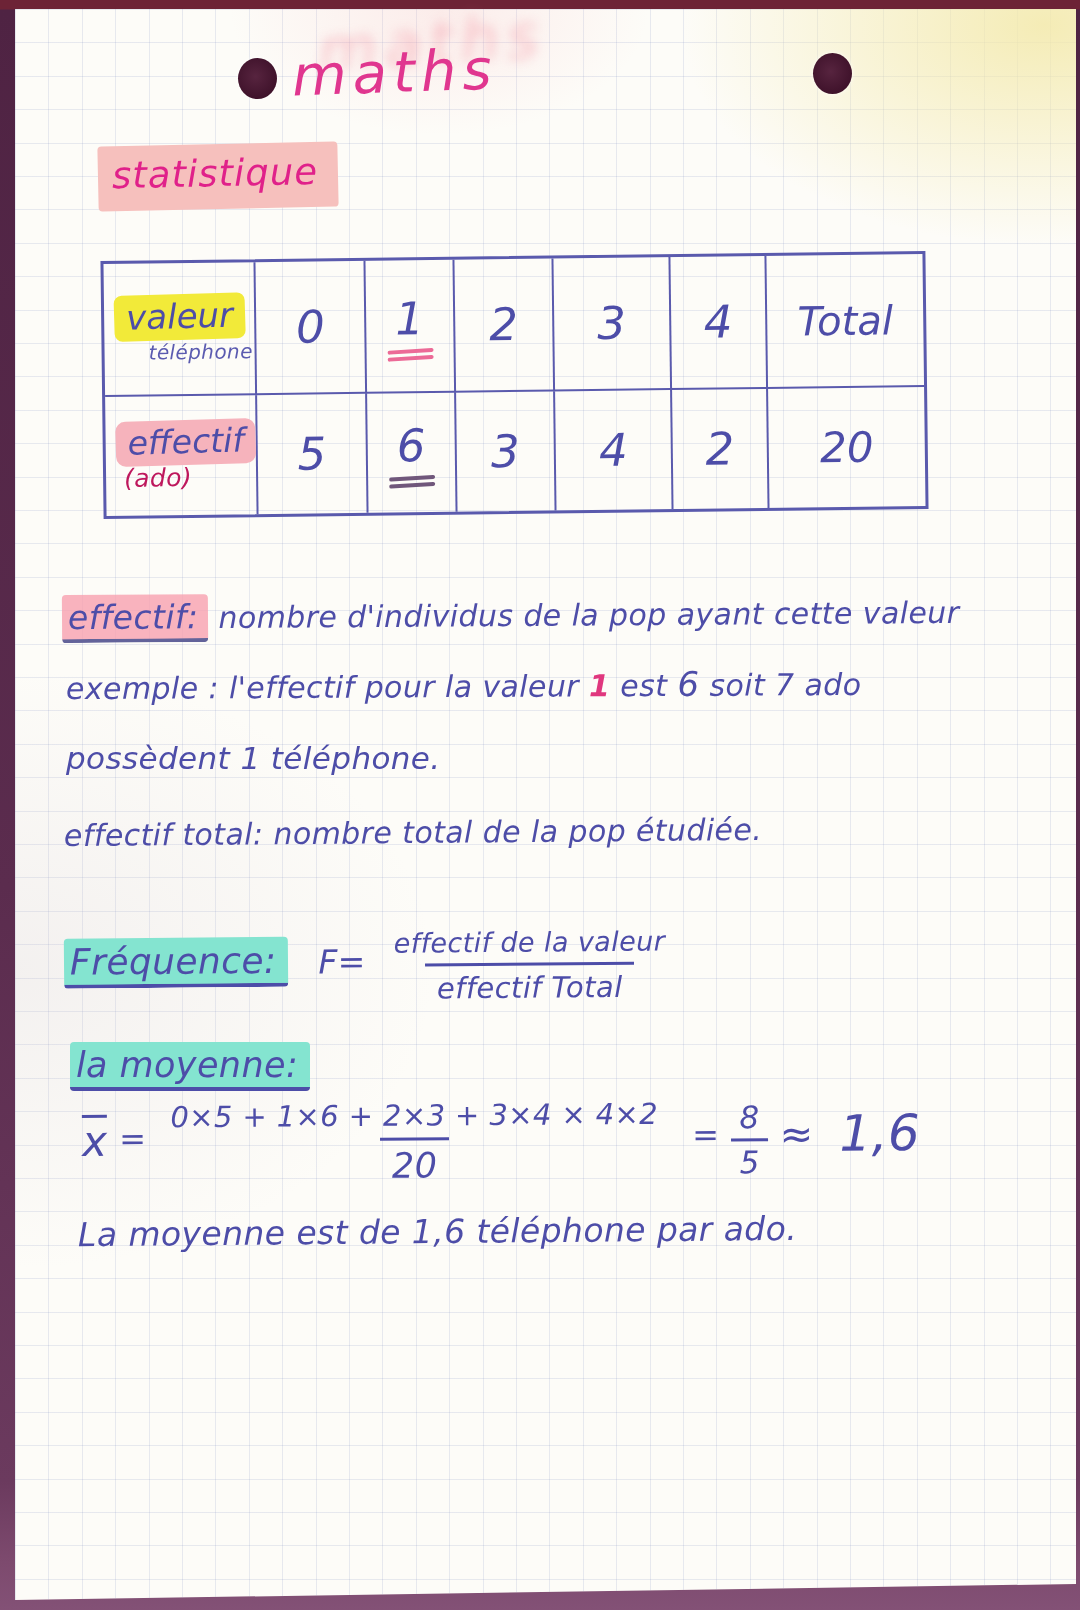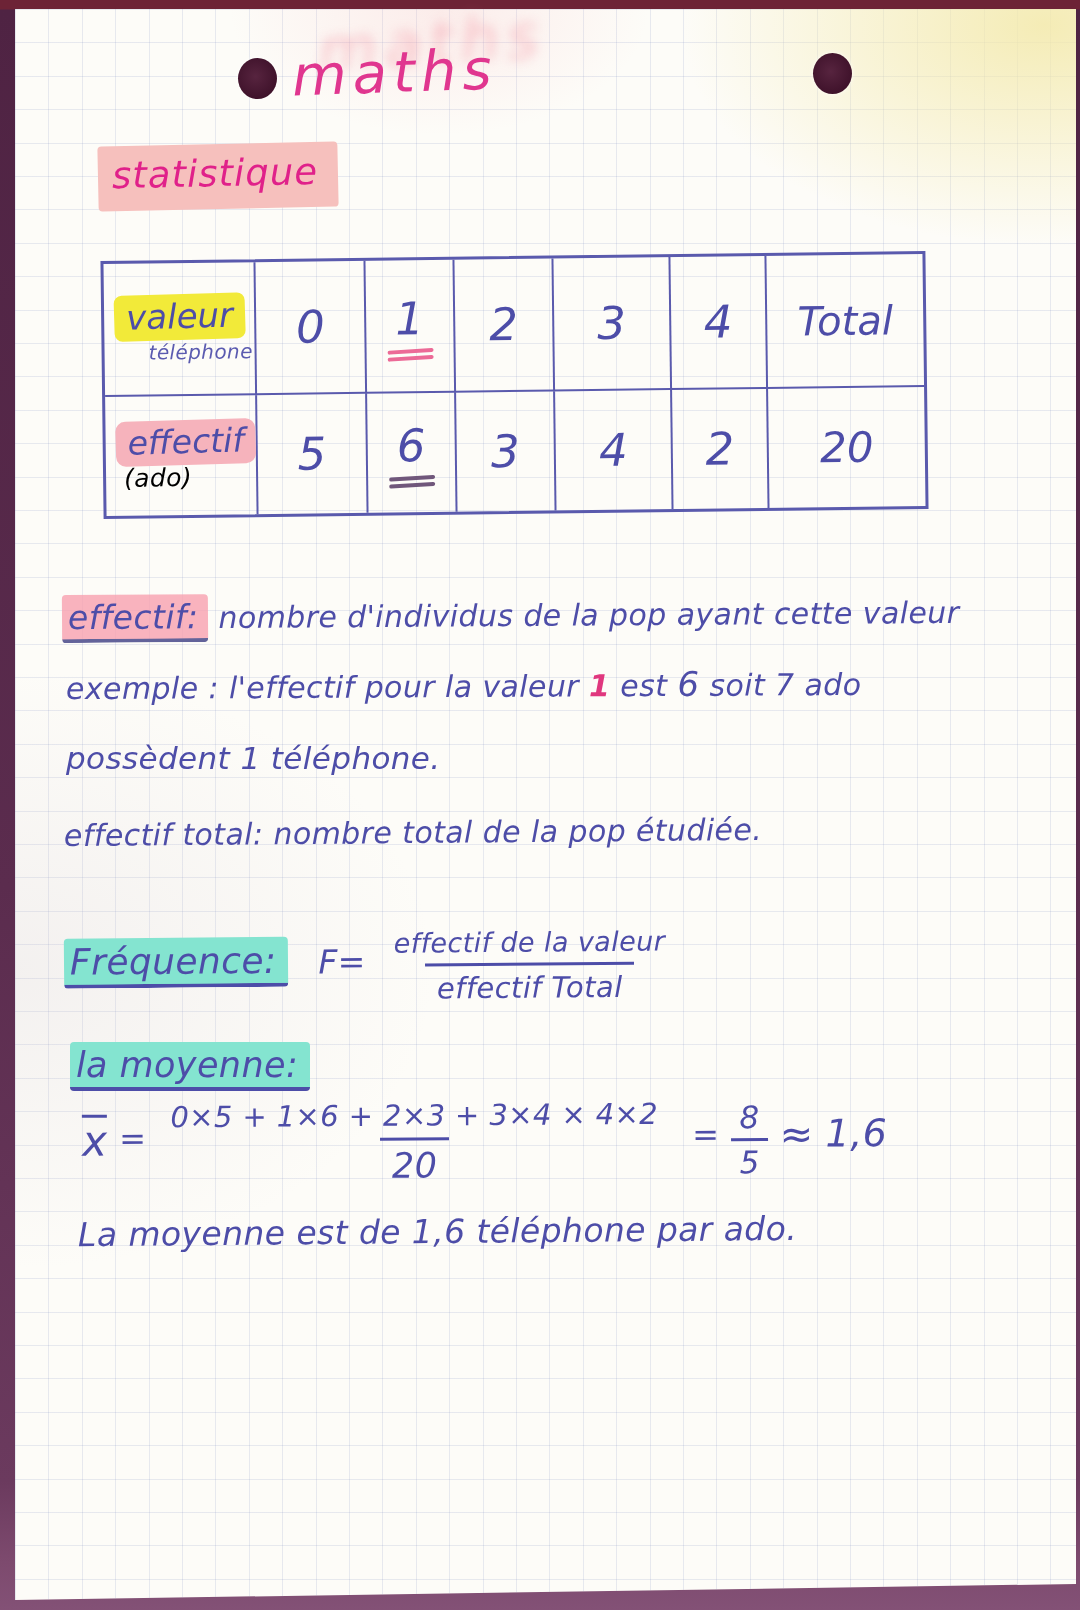--- a/index.html
+++ b/index.html
@@ -30,21 +30,21 @@
   .ntable{position:absolute;left:102px;top:256px;display:grid;
     grid-template-columns:150px 110px 89px 99px 117px 96px 158px;
     grid-template-rows:133px 119px;
     border:3px solid #5a5aad;transform:rotate(-0.7deg);}
   .tcell{border-left:2.5px solid #5a5aad;display:flex;flex-direction:column;align-items:center;justify-content:center;font-size:45px;font-style:italic;color:#4d4da8;}
   .tcell.first{border-left:none;align-items:flex-start;justify-content:center;padding-left:10px;}
   .row1{border-bottom:2.5px solid #5a5aad;}
   .hl-yellow{display:inline-block;background:#f2ea39;padding:2px 12px 4px;border-radius:8px;font-size:34px;transform:rotate(-1deg);}
   .hl-salmon{display:inline-block;background:#f6b3bc;padding:2px 12px 4px;border-radius:10px;font-size:33px;transform:rotate(-1deg);}
   .sublabel{font-size:20px;margin-left:34px;margin-top:0px;color:#5b5bb0;}
-  .sublabel2{font-size:25px;margin-left:8px;margin-top:-2px;color:#000000;}
+  .sublabel2{font-size:25px;margin-left:8px;margin-top:-2px;color:#be185d;}
   .dmark{width:46px;height:4px;border-radius:2px;margin-top:4px;transform:rotate(-3deg);}
   .dmark.pink{background:#ec6a97;}
   .dmark.dark{background:#70577b;}
   .dmark + .dmark{margin-top:3px;}
 
   .term-pink{background:rgba(247,160,175,0.8);padding:3px 10px 2px 6px;border-radius:4px;border-bottom:4px solid #63639a;}
   .term-teal{background:#84e4d0;padding:3px 12px 2px 6px;border-radius:4px;border-bottom:4px solid #4d4da8;}
   .pink-ink{color:#e0377e;}
 
   .frac{display:inline-flex;flex-direction:column;align-items:center;transform:translateY(6px);}
@@ -157,18 +157,18 @@
   <span class="frac">
     <span class="num" style="font-size:29px;">0×5 + 1×6 + 2×3 + 3×4 × 4×2</span>
     <span class="den" style="font-size:35px;">20</span>
   </span>
   <span style="font-size:32px;margin-left:10px;">=</span>
   <span class="frac">
     <span class="num" style="font-size:31px;padding:0 8px 3px;">8</span>
     <span class="den" style="font-size:31px;padding:3px 8px 0;">5</span>
   </span>
   <span style="font-size:40px;">≈</span>
-  <span style="font-size:38px;">1,6</span>
+  <span style="font-size:50px;margin-left:14px;">1,6</span>
 </div>
 
 <div class="line hand" style="left:78px;top:1212px;font-size:33px;transform:rotate(-0.5deg);">
   <span>La moyenne est de 1,6 téléphone par ado.</span>
 </div>
 
 </body></html>

